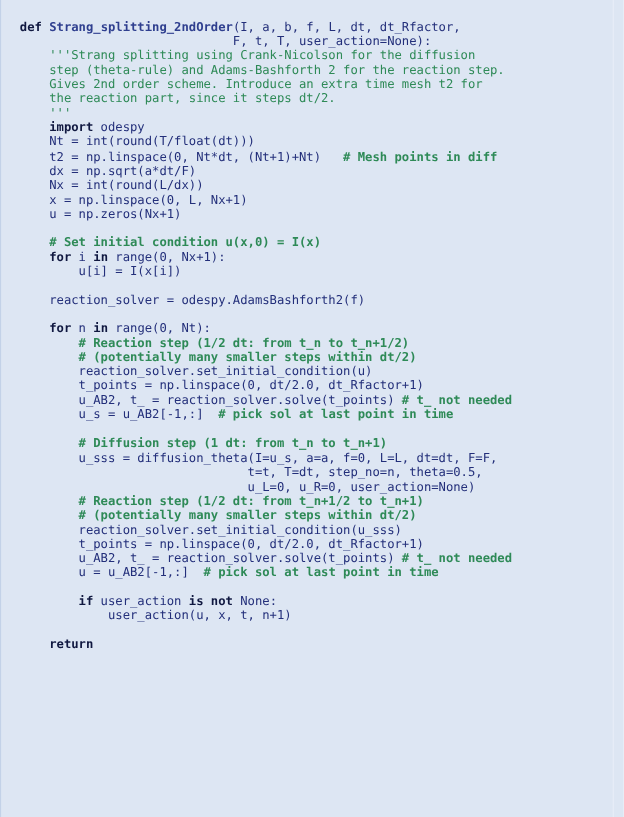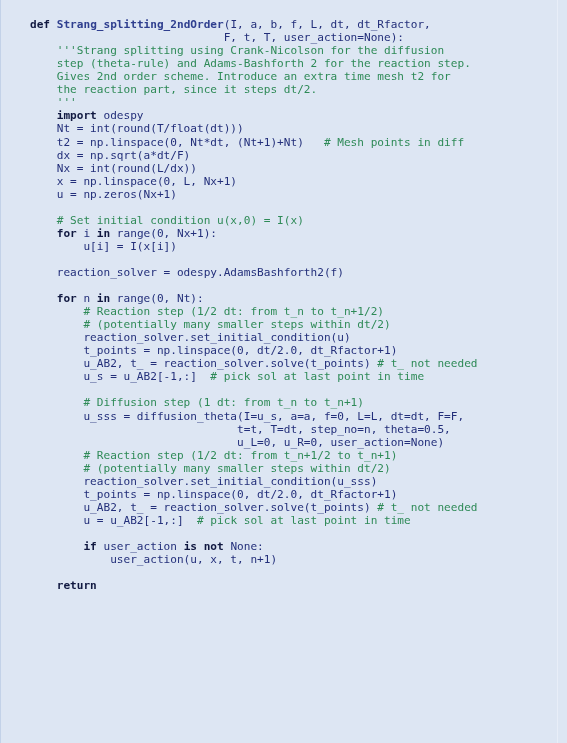--- a/index.html
+++ b/index.html
@@ -15,21 +15,21 @@
     font-family: "DejaVu Sans Mono", "Liberation Mono", monospace;
   }
 
   #code-block {
     position: relative;
     width: 567px;
     height: 743px;
     box-sizing: border-box;
     background: #dde6f3;
     border-left: 1px solid #c3d2e8;
-    padding: 7px 0 0 16px;
+    padding: 7px 0 0 4px;
   }
 
   
   #right-rule {
     position: absolute;
     top: 0;
     right: 9px;
     width: 1px;
     height: 743px;
     background: #e8eef8;
@@ -49,21 +49,21 @@
     display: block;
     white-space: pre;
     min-height: 13.05px;
     padding-left: 13px;
   }
 
   
   .kw   { color: #101840; font-weight: bold; }
   .nf   { color: #2f3f8f; font-weight: bold; }
   .nm   { color: #232f7a; }
-  .cm   { color: #2e8a57; }
+  .cm   { color: #2e8a57; font-weight: bold; }
   .ds   { color: #2e8a57; }
 </style>
 </head>
 <body>
 
 <div id="code-block" style="background: rgb(221, 230, 243);">
   <div id="right-rule"></div>
   <pre id="code-lines" style="background: transparent; color: rgb(35, 47, 122);"><span class="ln"><span class="kw" style="color: rgb(16, 24, 64);">def</span><span class="nm" style="color: rgb(35, 47, 122);"> </span><span class="nf" style="color: rgb(47, 63, 143);">Strang_splitting_2ndOrder</span><span class="nm" style="color: rgb(35, 47, 122);">(I, a, b, f, L, dt, dt_Rfactor,</span></span><span class="ln"><span class="nm" style="color: rgb(35, 47, 122);">                             F, t, T, user_action=None):</span></span><span class="ln"><span class="ds" style="color: rgb(46, 138, 87);">    '''Strang splitting using Crank-Nicolson for the diffusion</span></span><span class="ln"><span class="ds" style="color: rgb(46, 138, 87);">    step (theta-rule) and Adams-Bashforth 2 for the reaction step.</span></span><span class="ln"><span class="ds" style="color: rgb(46, 138, 87);">    Gives 2nd order scheme. Introduce an extra time mesh t2 for</span></span><span class="ln"><span class="ds" style="color: rgb(46, 138, 87);">    the reaction part, since it steps dt/2.</span></span><span class="ln"><span class="ds" style="color: rgb(46, 138, 87);">    '''</span></span><span class="ln"><span class="nm" style="color: rgb(35, 47, 122);">    </span><span class="kw" style="color: rgb(16, 24, 64);">import</span><span class="nm" style="color: rgb(35, 47, 122);"> odespy</span></span><span class="ln"><span class="nm" style="color: rgb(35, 47, 122);">    Nt = int(round(T/float(dt)))</span></span><span class="ln"><span class="nm" style="color: rgb(35, 47, 122);">    t2 = np.linspace(0, Nt*dt, (Nt+1)+Nt)   </span><span class="cm" style="color: rgb(46, 138, 87);"># Mesh points in diff</span></span><span class="ln"><span class="nm" style="color: rgb(35, 47, 122);">    dx = np.sqrt(a*dt/F)</span></span><span class="ln"><span class="nm" style="color: rgb(35, 47, 122);">    Nx = int(round(L/dx))</span></span><span class="ln"><span class="nm" style="color: rgb(35, 47, 122);">    x = np.linspace(0, L, Nx+1)</span></span><span class="ln"><span class="nm" style="color: rgb(35, 47, 122);">    u = np.zeros(Nx+1)</span></span><span class="ln">&nbsp;</span><span class="ln"><span class="cm" style="color: rgb(46, 138, 87);">    # Set initial condition u(x,0) = I(x)</span></span><span class="ln"><span class="nm" style="color: rgb(35, 47, 122);">    </span><span class="kw" style="color: rgb(16, 24, 64);">for</span><span class="nm" style="color: rgb(35, 47, 122);"> i </span><span class="kw" style="color: rgb(16, 24, 64);">in</span><span class="nm" style="color: rgb(35, 47, 122);"> range(0, Nx+1):</span></span><span class="ln"><span class="nm" style="color: rgb(35, 47, 122);">        u[i] = I(x[i])</span></span><span class="ln">&nbsp;</span><span class="ln"><span class="nm" style="color: rgb(35, 47, 122);">    reaction_solver = odespy.AdamsBashforth2(f)</span></span><span class="ln">&nbsp;</span><span class="ln"><span class="nm" style="color: rgb(35, 47, 122);">    </span><span class="kw" style="color: rgb(16, 24, 64);">for</span><span class="nm" style="color: rgb(35, 47, 122);"> n </span><span class="kw" style="color: rgb(16, 24, 64);">in</span><span class="nm" style="color: rgb(35, 47, 122);"> range(0, Nt):</span></span><span class="ln"><span class="cm" style="color: rgb(46, 138, 87);">        # Reaction step (1/2 dt: from t_n to t_n+1/2)</span></span><span class="ln"><span class="cm" style="color: rgb(46, 138, 87);">        # (potentially many smaller steps within dt/2)</span></span><span class="ln"><span class="nm" style="color: rgb(35, 47, 122);">        reaction_solver.set_initial_condition(u)</span></span><span class="ln"><span class="nm" style="color: rgb(35, 47, 122);">        t_points = np.linspace(0, dt/2.0, dt_Rfactor+1)</span></span><span class="ln"><span class="nm" style="color: rgb(35, 47, 122);">        u_AB2, t_ = reaction_solver.solve(t_points) </span><span class="cm" style="color: rgb(46, 138, 87);"># t_ not needed</span></span><span class="ln"><span class="nm" style="color: rgb(35, 47, 122);">        u_s = u_AB2[-1,:]  </span><span class="cm" style="color: rgb(46, 138, 87);"># pick sol at last point in time</span></span><span class="ln">&nbsp;</span><span class="ln"><span class="cm" style="color: rgb(46, 138, 87);">        # Diffusion step (1 dt: from t_n to t_n+1)</span></span><span class="ln"><span class="nm" style="color: rgb(35, 47, 122);">        u_sss = diffusion_theta(I=u_s, a=a, f=0, L=L, dt=dt, F=F,</span></span><span class="ln"><span class="nm" style="color: rgb(35, 47, 122);">                               t=t, T=dt, step_no=n, theta=0.5,</span></span><span class="ln"><span class="nm" style="color: rgb(35, 47, 122);">                               u_L=0, u_R=0, user_action=None)</span></span><span class="ln"><span class="cm" style="color: rgb(46, 138, 87);">        # Reaction step (1/2 dt: from t_n+1/2 to t_n+1)</span></span><span class="ln"><span class="cm" style="color: rgb(46, 138, 87);">        # (potentially many smaller steps within dt/2)</span></span><span class="ln"><span class="nm" style="color: rgb(35, 47, 122);">        reaction_solver.set_initial_condition(u_sss)</span></span><span class="ln"><span class="nm" style="color: rgb(35, 47, 122);">        t_points = np.linspace(0, dt/2.0, dt_Rfactor+1)</span></span><span class="ln"><span class="nm" style="color: rgb(35, 47, 122);">        u_AB2, t_ = reaction_solver.solve(t_points) </span><span class="cm" style="color: rgb(46, 138, 87);"># t_ not needed</span></span><span class="ln"><span class="nm" style="color: rgb(35, 47, 122);">        u = u_AB2[-1,:]  </span><span class="cm" style="color: rgb(46, 138, 87);"># pick sol at last point in time</span></span><span class="ln">&nbsp;</span><span class="ln"><span class="nm" style="color: rgb(35, 47, 122);">        </span><span class="kw" style="color: rgb(16, 24, 64);">if</span><span class="nm" style="color: rgb(35, 47, 122);"> user_action </span><span class="kw" style="color: rgb(16, 24, 64);">is</span><span class="nm" style="color: rgb(35, 47, 122);"> </span><span class="kw" style="color: rgb(16, 24, 64);">not</span><span class="nm" style="color: rgb(35, 47, 122);"> None:</span></span><span class="ln"><span class="nm" style="color: rgb(35, 47, 122);">            user_action(u, x, t, n+1)</span></span><span class="ln">&nbsp;</span><span class="ln"><span class="nm" style="color: rgb(35, 47, 122);">    </span><span class="kw" style="color: rgb(16, 24, 64);">return</span></span></pre>
 </div>
 

